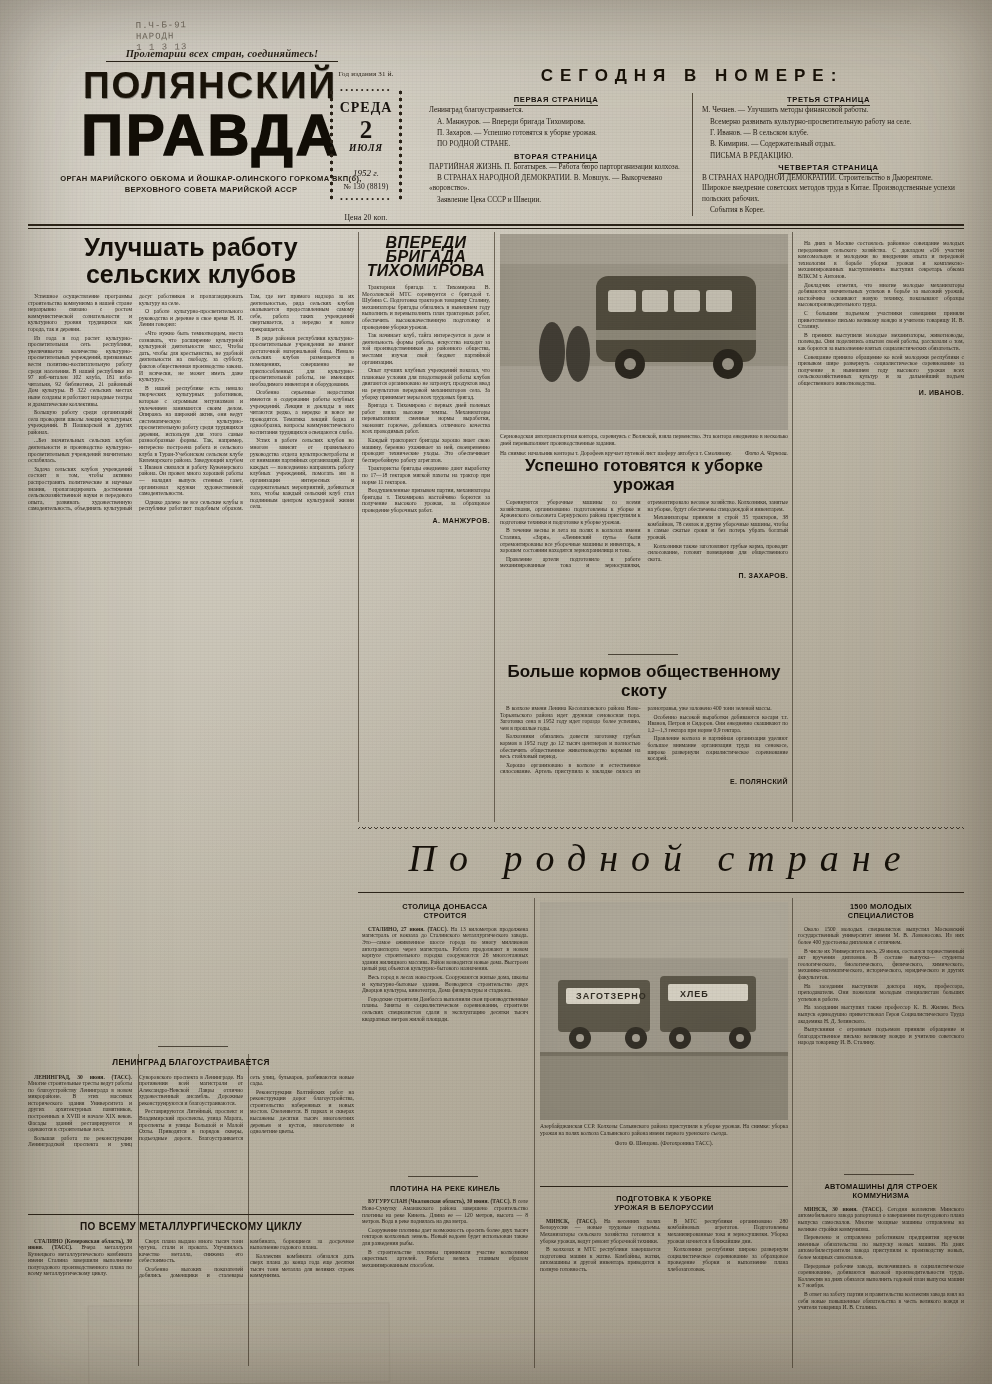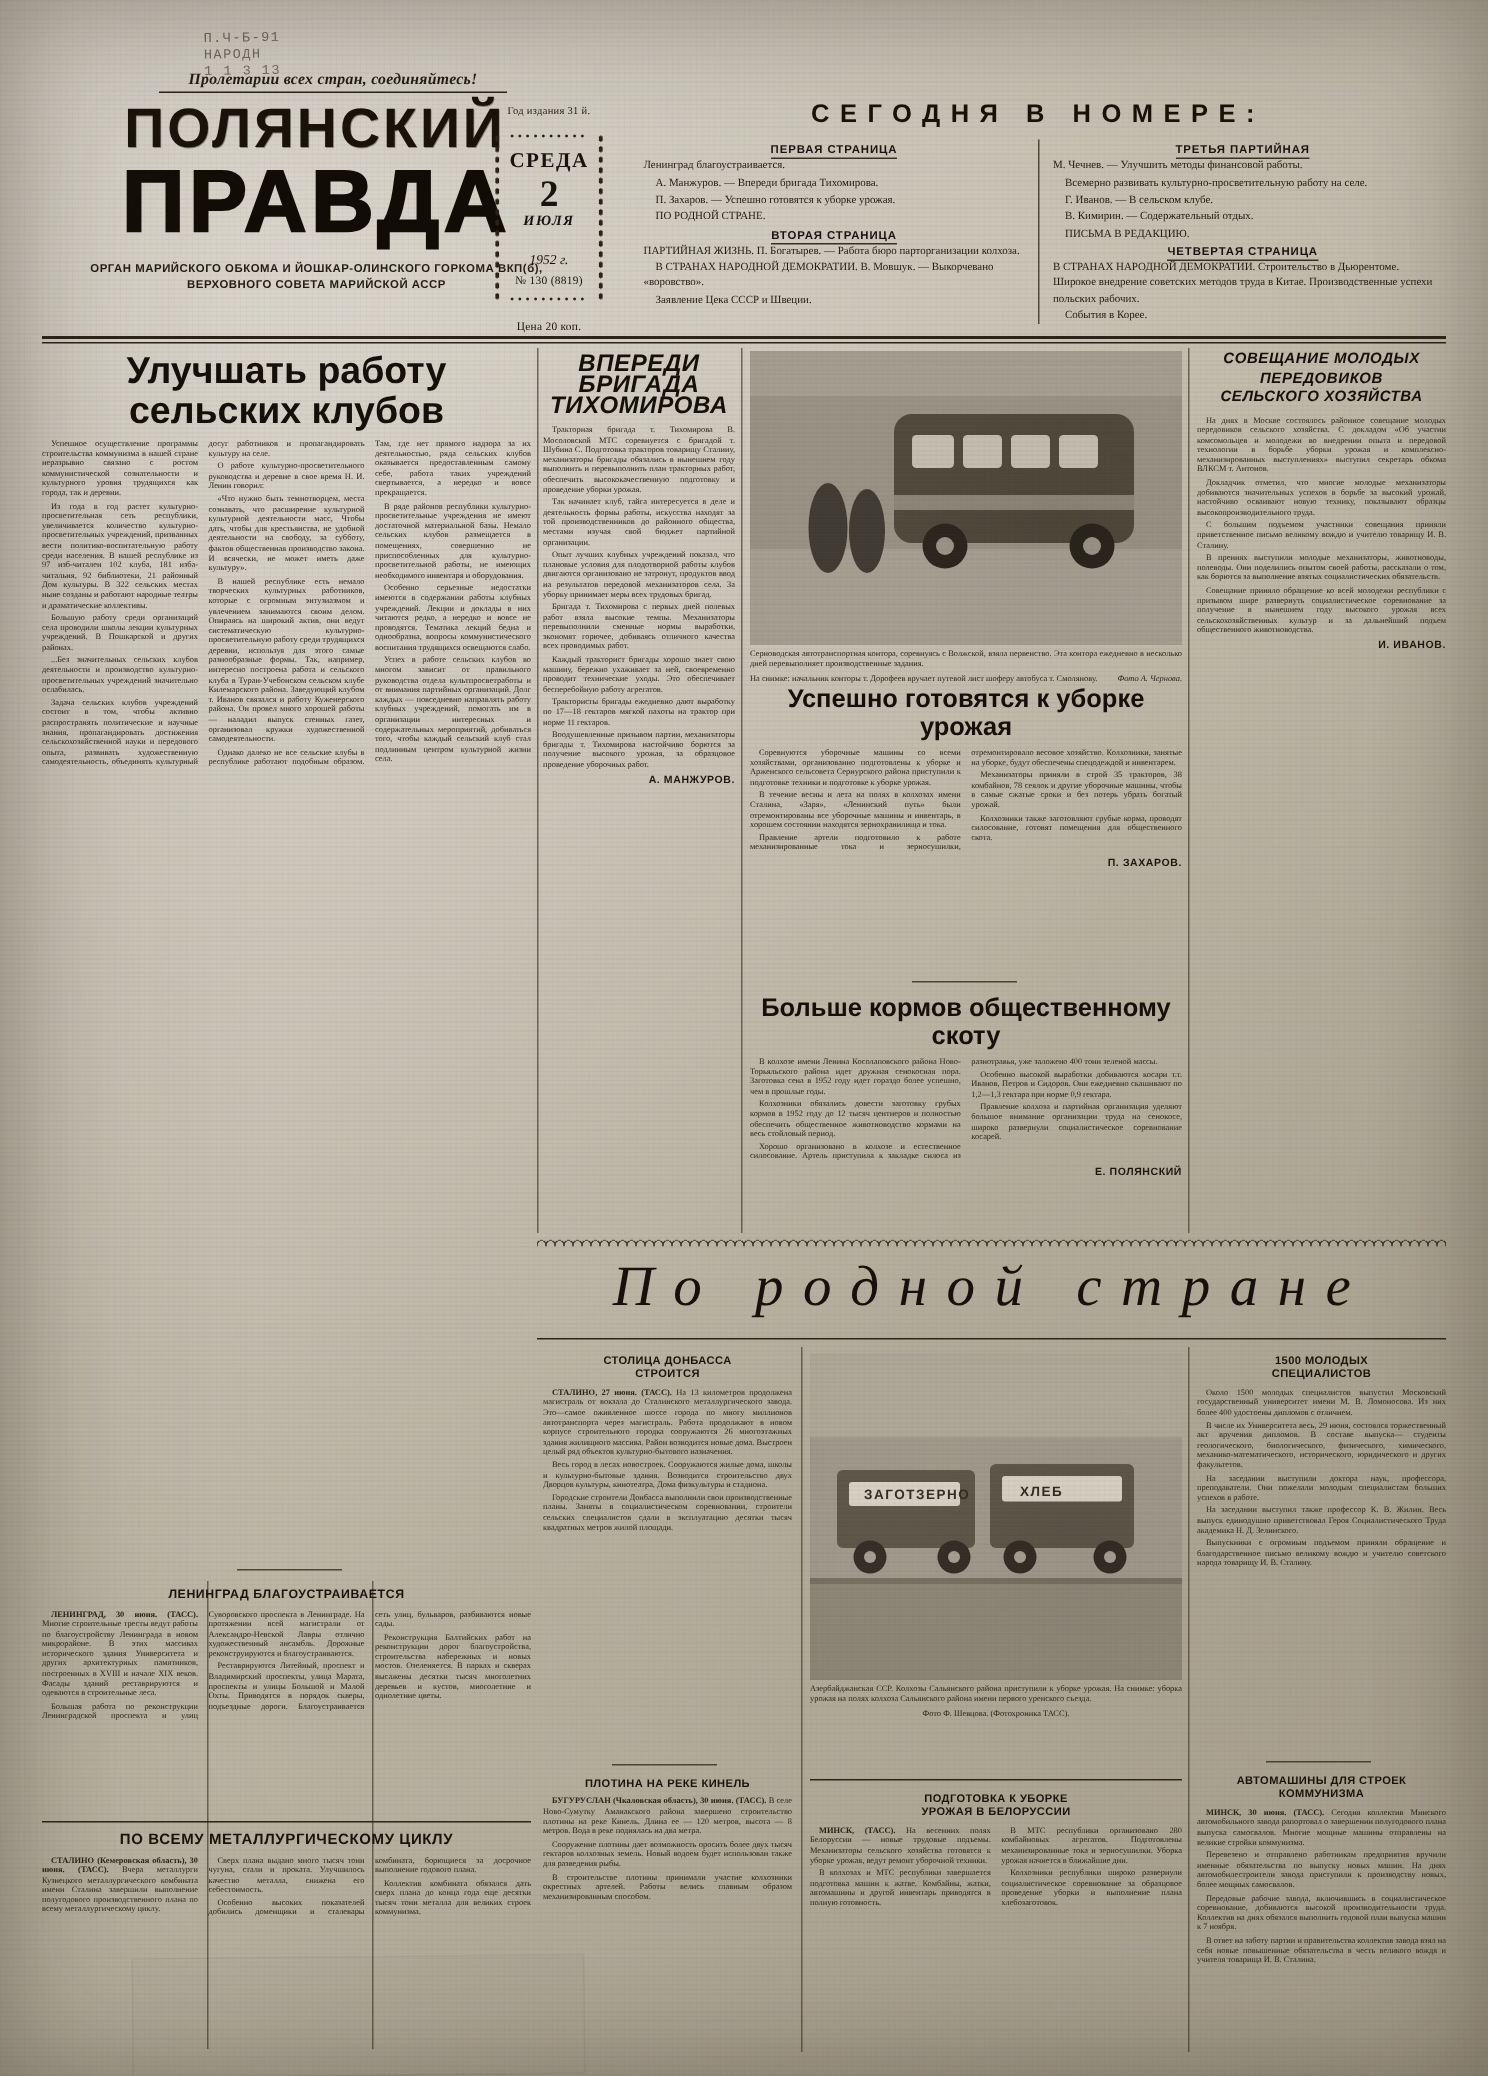--- a/index.html
+++ b/index.html
@@ -171,21 +171,21 @@
               <div class="tline">Ленинград благоустраивается.</div>
               <div class="tline tind">А. Манжуров. — Впереди бригада Тихомирова.</div>
               <div class="tline tind">П. Захаров. — Успешно готовятся к уборке урожая.</div>
               <div class="tline tind">ПО РОДНОЙ СТРАНЕ.</div>
               <div class="pgh"><u>ВТОРАЯ СТРАНИЦА</u></div>
               <div class="tline">ПАРТИЙНАЯ ЖИЗНЬ. П. Богатырев. — Работа бюро парторганизации колхоза.</div>
               <div class="tline tind">В СТРАНАХ НАРОДНОЙ ДЕМОКРАТИИ. В. Мовшук. — Выкорчевано «воровство».</div>
               <div class="tline tind">Заявление Цека СССР и Швеции.</div>
             </div>
             <div class="today-col">
-              <div class="pgh"><u>ТРЕТЬЯ ПАРТИЙНАЯ</u></div>
+              <div class="pgh"><u>ТРЕТЬЯ СТРАНИЦА</u></div>
               <div class="tline">М. Чечнев. — Улучшить методы финансовой работы.</div>
               <div class="tline tind">Всемерно развивать культурно-просветительную работу на селе.</div>
               <div class="tline tind">Г. Иванов. — В сельском клубе.</div>
               <div class="tline tind">В. Кимирин. — Содержательный отдых.</div>
               <div class="tline tind">ПИСЬМА В РЕДАКЦИЮ.</div>
               <div class="pgh"><u>ЧЕТВЕРТАЯ СТРАНИЦА</u></div>
               <div class="tline">В СТРАНАХ НАРОДНОЙ ДЕМОКРАТИИ. Строительство в Дьюрентоме. Широкое внедрение советских методов труда в Китае. Производственные успехи польских рабочих.</div>
               <div class="tline tind">События в Корее.</div>
             </div>
           </div>
@@ -291,25 +291,20 @@
           <p>В колхозе имени Ленина Косолаповского района Ново-Торьяльского района идет дружная сенокосная пора. Заготовка сена в 1952 году идет гораздо более успешно, чем в прошлые годы.</p>
           <p>Колхозники обязались довести заготовку грубых кормов в 1952 году до 12 тысяч центнеров и полностью обеспечить общественное животноводство кормами на весь стойловый период.</p>
           <p>Хорошо организовано в колхозе и естественное силосование. Артель приступила к закладке силоса из разнотравья, уже заложено 400 тонн зеленой массы.</p>
           <p>Особенно высокой выработки добиваются косари т.т. Иванов, Петров и Сидоров. Они ежедневно скашивают по 1,2—1,3 гектара при норме 0,9 гектара.</p>
           <p>Правление колхоза и партийная организация уделяют большое внимание организации труда на сенокосе, широко развернули социалистическое соревнование косарей.</p>
         </div>
       <div class="byline">Е. ПОЛЯНСКИЙ</div>
     </div>
 
     <div class="block" style="left:770px;top:216px;width:166px;">
-      <div class="h-ital" style="font-size:10px;line-height:12.5px">
-        <div>СОВЕЩАНИЕ МОЛОДЫХ</div>
-        <div>ПЕРЕДОВИКОВ</div>
-        <div>СЕЛЬСКОГО ХОЗЯЙСТВА</div>
-      </div>
       <div class="body" id="youth-body" style="margin-top:6px;">
           <p>На днях в Москве состоялось районное совещание молодых передовиков сельского хозяйства. С докладом «Об участии комсомольцев и молодежи во внедрении опыта и передовой технологии в борьбе уборки урожая и комплексно-механизированных выступлениях» выступил секретарь обкома ВЛКСМ т. Антонов.</p>
           <p>Докладчик отметил, что многие молодые механизаторы добиваются значительных успехов в борьбе за высокий урожай, настойчиво осваивают новую технику, показывают образцы высокопроизводительного труда.</p>
           <p>С большим подъемом участники совещания приняли приветственное письмо великому вождю и учителю товарищу И. В. Сталину.</p>
           <p>В прениях выступили молодые механизаторы, животноводы, полеводы. Они поделились опытом своей работы, рассказали о том, как борются за выполнение взятых социалистических обязательств.</p>
           <p>Совещание приняло обращение ко всей молодежи республики с призывом шире развернуть социалистическое соревнование за получение в нынешнем году высокого урожая всех сельскохозяйственных культур и за дальнейший подъем общественного животноводства.</p>
         </div>
       <div class="byline">И. ИВАНОВ.</div>
     </div>
 

